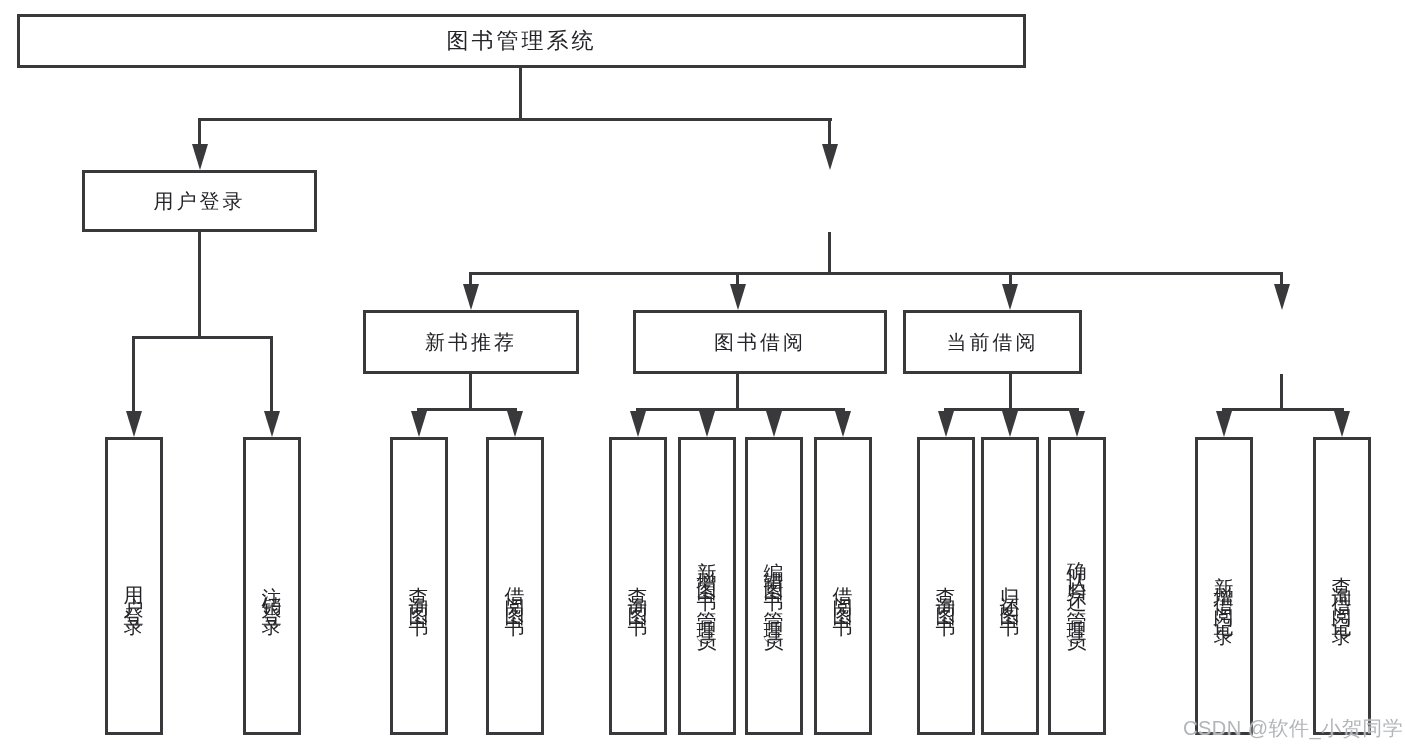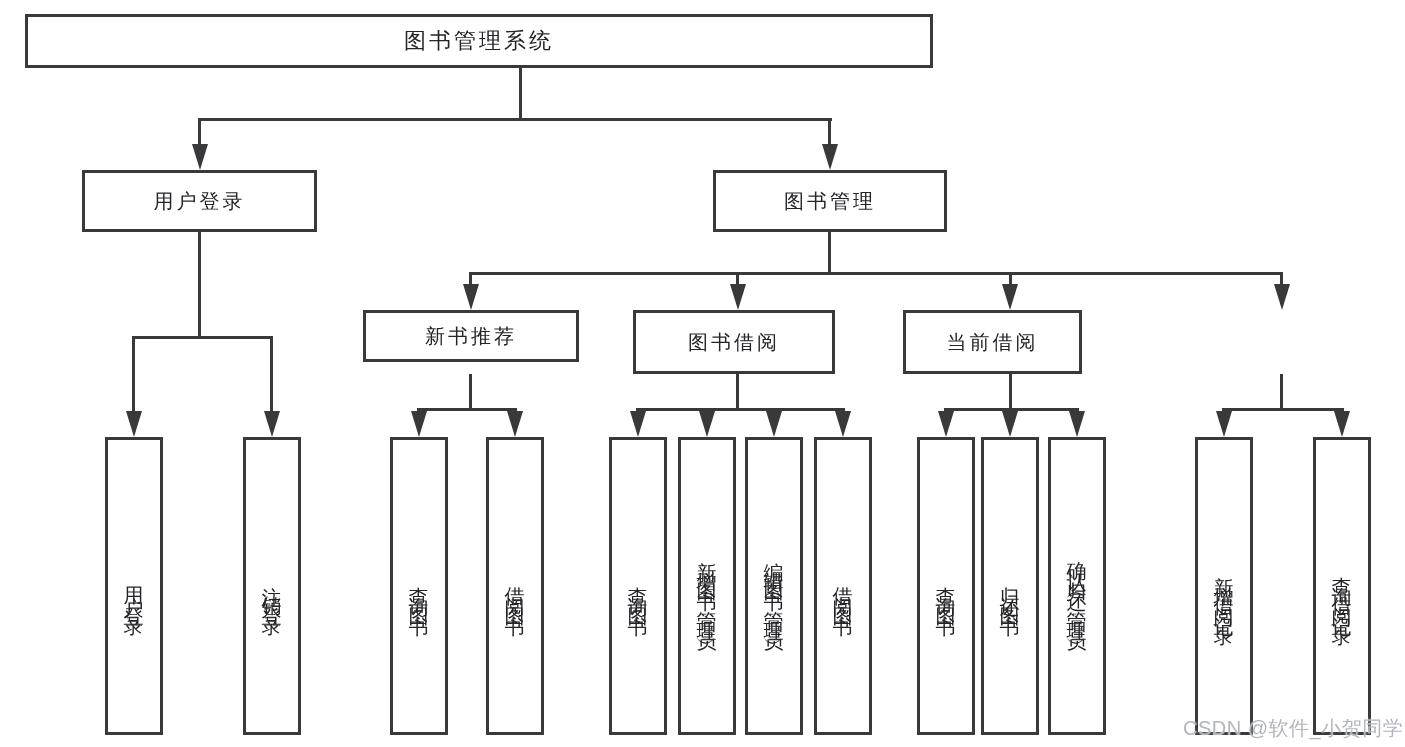--- a/index.html
+++ b/index.html
@@ -90,35 +90,32 @@
   <div class="ln" style="left:1075px;top:408px;width:3px;height:8px"></div>
   <div class="ah" style="left:1069px;top:411px"></div>
 
   <div class="ln" style="left:1280px;top:374px;width:3px;height:34px"></div>
   <div class="ln" style="left:1222px;top:408px;width:122px;height:3px"></div>
   <div class="ln" style="left:1222px;top:408px;width:3px;height:8px"></div>
   <div class="ah" style="left:1216px;top:411px"></div>
   <div class="ln" style="left:1340px;top:408px;width:3px;height:8px"></div>
   <div class="ah" style="left:1334px;top:411px"></div>
 
-  <div class="hbox title" style="left:25px;top:14px;width:908px;height:54px">
+  <div class="hbox title" style="left:17px;top:14px;width:1009px;height:54px">
     <span>图书管理系统</span>
   </div>
 
   <div class="hbox" style="left:82px;top:170px;width:235px;height:62px">
     <span>用户登录</span>
   </div>
-  <div class="hbox" style="left:713px;top:170px;width:234px;height:62px">
-    <span>图书管理</span>
-  </div>
 
-  <div class="hbox" style="left:363px;top:310px;width:216px;height:52px">
+  <div class="hbox" style="left:363px;top:310px;width:216px;height:64px">
     <span>新书推荐</span>
   </div>
-  <div class="hbox" style="left:633px;top:310px;width:202px;height:64px">
+  <div class="hbox" style="left:633px;top:310px;width:254px;height:64px">
     <span>图书借阅</span>
   </div>
   <div class="hbox" style="left:903px;top:310px;width:179px;height:64px">
     <span>当前借阅</span>
   </div>
 
   <div class="vbox" style="left:105px;top:437px">
     <span class="vtext">用户登录</span>
   </div>
   <div class="vbox" style="left:243px;top:437px">

